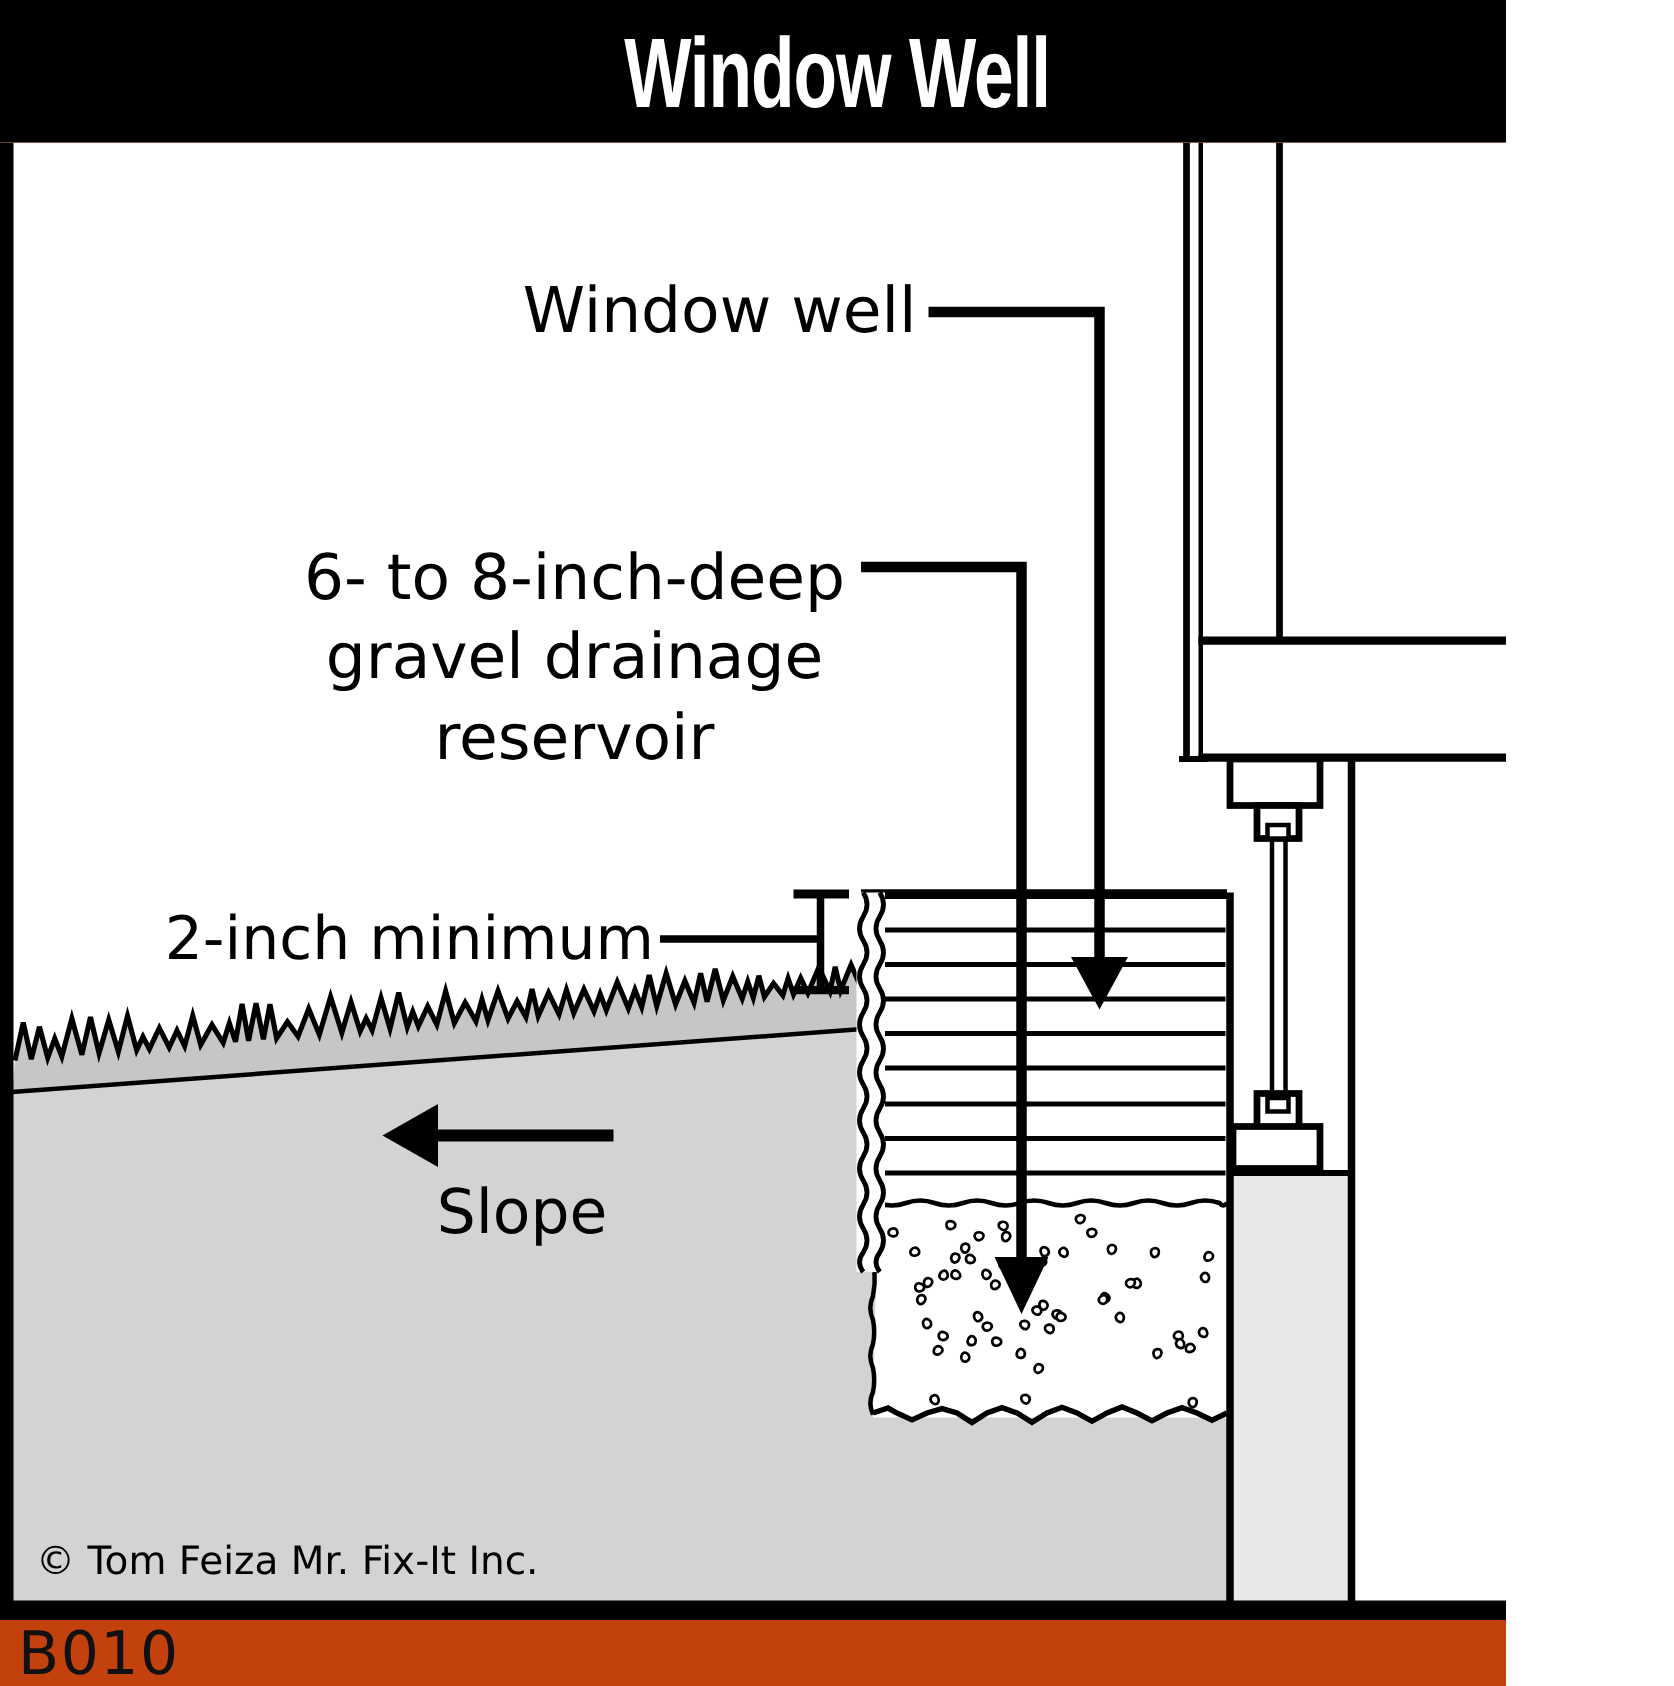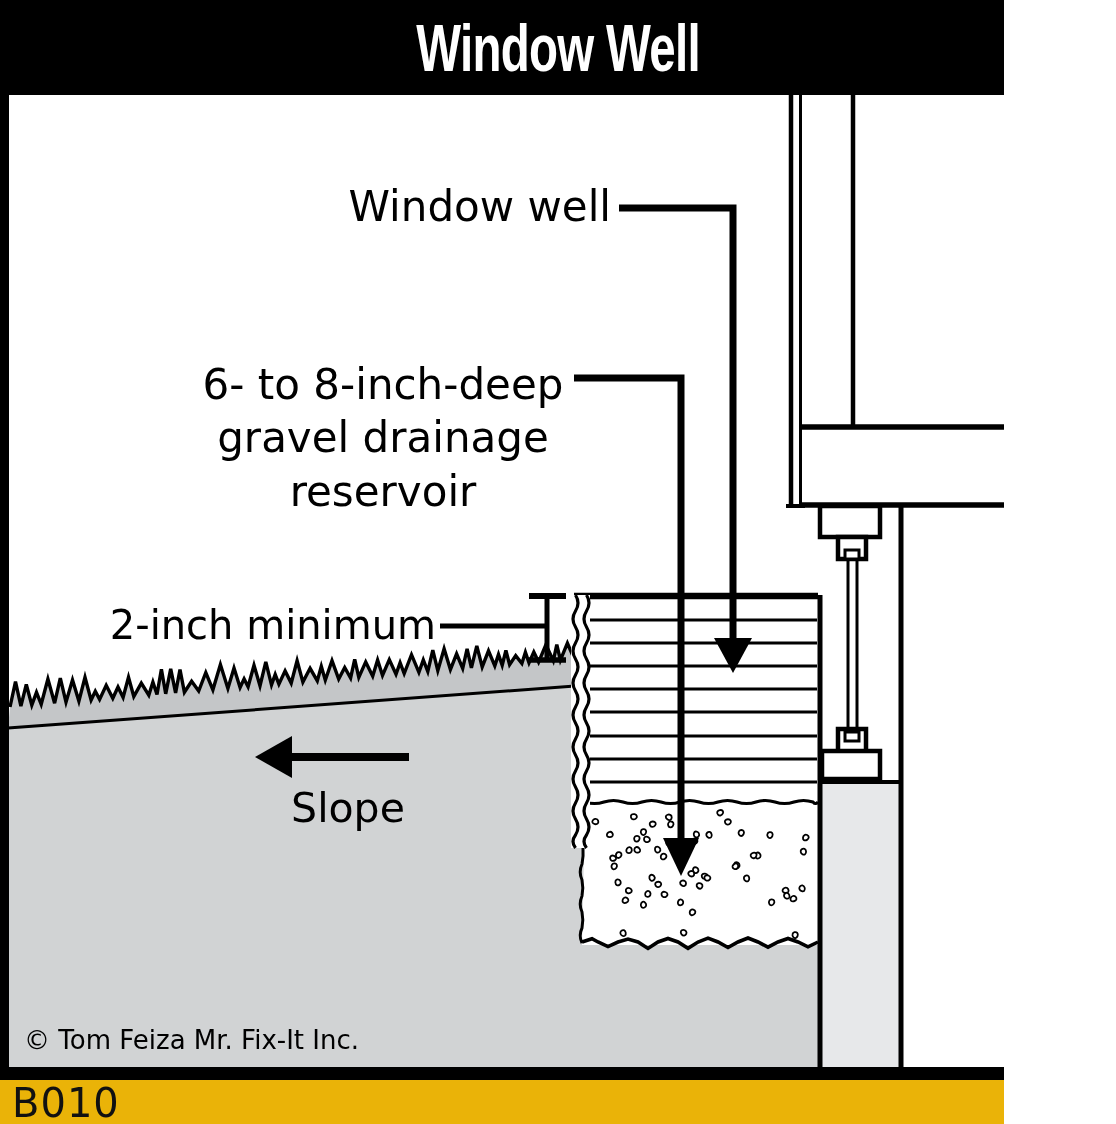--- a/index.html
+++ b/index.html
@@ -1,16 +1,16 @@
 <!DOCTYPE html>
 <html><head>
 <meta charset="utf-8">
 <style>
   html,body{margin:0;padding:0;background:#fff;}
-  #page{position:relative;width:1004px;height:1124px;background:#eab308;overflow:hidden;
+  #page{position:relative;width:1004px;height:1124px;background:#c2410c;overflow:hidden;
         font-family:"DejaVu Sans",sans-serif;}
   #title-bar{position:absolute;left:0;top:0;width:1116px;height:95px;background:#000;
              display:flex;align-items:center;justify-content:center;}
   #title-bar .t{color:#fff;font-family:"Liberation Sans",sans-serif;font-weight:bold;
                 font-size:66px;letter-spacing:-1px;transform:scaleX(0.72);transform-origin:50% 50%;
                 white-space:nowrap;}
   #diagram{position:absolute;left:0;top:95px;}
   svg text{font-family:"DejaVu Sans",sans-serif;fill:#000;}
   #code-label{position:absolute;left:12px;top:1080px;font-size:40px;color:#111;
               font-family:"DejaVu Sans",sans-serif;letter-spacing:1px;}

